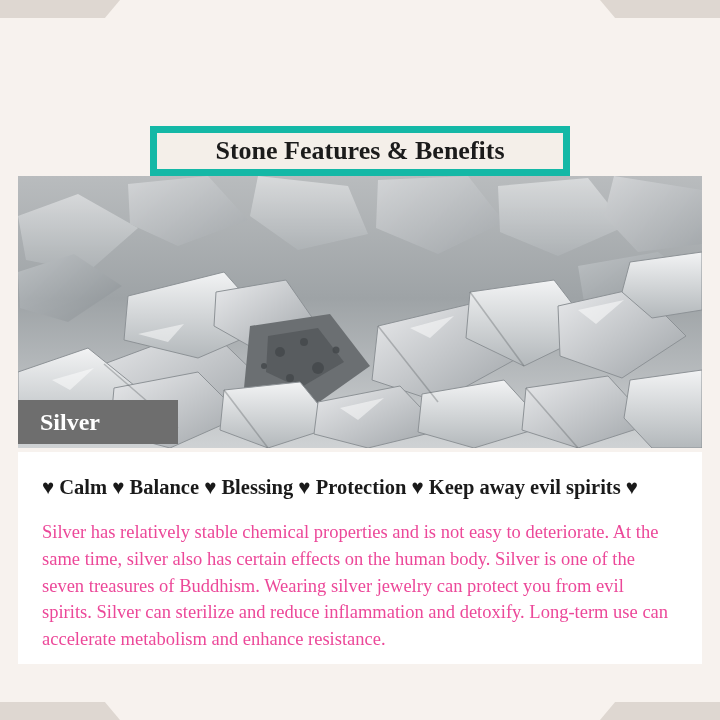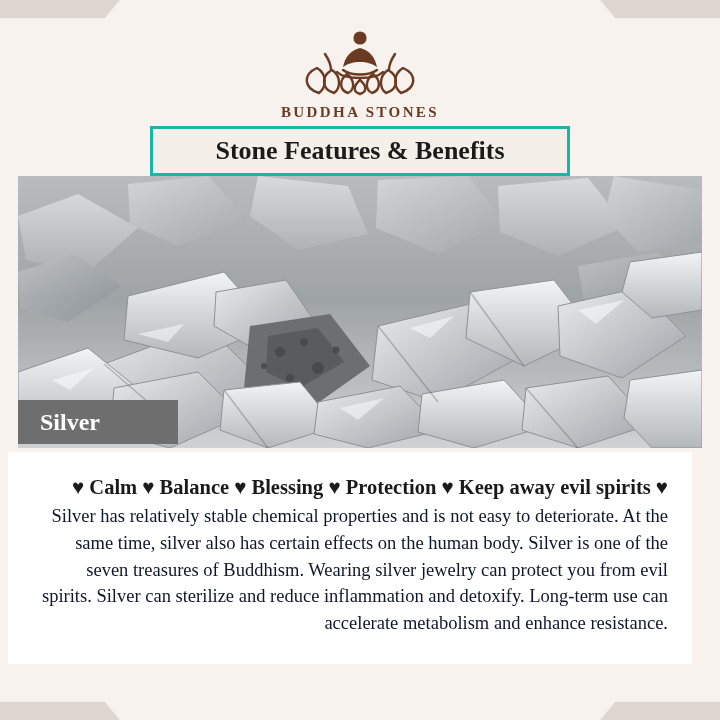--- a/index.html
+++ b/index.html
@@ -54,21 +54,21 @@
   }
 
   
   .title-banner {
     position: absolute;
     top: 126px;
     left: 150px;
     width: 420px;
     height: 50px;
     background: #f4efe9;
-    border: 3px solid #14b8a6;
+    border: 7px solid #14b8a6;
     display: flex;
     align-items: center;
     justify-content: center;
     box-sizing: border-box;
   }
   .title-banner .title-text {
     font-family: "Liberation Serif", serif;
     font-size: 26px;
     font-weight: bold;
     color: #1b1b1b;
@@ -104,82 +104,53 @@
     color: #ffffff;
     font-family: "Liberation Serif", serif;
     font-size: 24px;
     font-weight: bold;
   }
 
   
   .body-panel {
     position: absolute;
     top: 452px;
-    left: 8px;
+    left: 18px;
     width: 684px;
     height: 212px;
     background: #ffffff;
     box-sizing: border-box;
     padding: 24px 24px 0 24px;
-    text-align: right;
   }
   .benefits {
     font-family: "Liberation Serif", serif;
     font-size: 20.5px;
     font-weight: bold;
     color: #1a1a1a;
     white-space: nowrap;
     letter-spacing: 0px;
   }
   .desc {
-    margin-top: 4px;
+    margin-top: 20px;
     font-family: "Liberation Serif", serif;
     font-size: 18.5px;
     line-height: 1.45;
-    color: #0f172a;
+    color: #ec4899;
   }
 </style>
 </head>
 <body>
 
 <div class="page">
 
   <div class="corner corner-tl"></div>
   <div class="corner corner-tr"></div>
   <div class="corner corner-bl"></div>
   <div class="corner corner-br"></div>
 
-  <div class="logo-wrap">
-    <svg class="logo-mark" width="150" height="74" viewBox="0 0 150 74">
-      <g fill="none" stroke="#6b3a22" stroke-width="2.4" stroke-linecap="round" stroke-linejoin="round">
-
-        <circle cx="75" cy="14" r="6.6" fill="#6b3a22" stroke="none"></circle>
-
-        <path d="M75 24 C 66 26, 60 33, 58 43 C 62 40, 68 38, 75 38 C 82 38, 88 40, 92 43 C 90 33, 84 26, 75 24 Z" fill="#6b3a22" stroke="none"></path>
-
-        <path d="M52 48 C 60 56, 90 56, 98 48"></path>
-        <path d="M58 46 C 66 52, 84 52, 92 46"></path>
-
-        <path d="M75 56 C 68 62, 68 68, 75 70 C 82 68, 82 62, 75 56 Z"></path>
-
-        <path d="M62 50 C 54 56, 54 66, 63 69 C 70 66, 70 56, 62 50 Z"></path>
-        <path d="M88 50 C 96 56, 96 66, 87 69 C 80 66, 80 56, 88 50 Z"></path>
-
-        <path d="M47 46 C 36 52, 36 65, 49 69 C 56 64, 56 52, 47 46 Z"></path>
-        <path d="M103 46 C 114 52, 114 65, 101 69 C 94 64, 94 52, 103 46 Z"></path>
-
-        <path d="M32 44 C 18 50, 18 64, 34 69 C 42 63, 42 50, 32 44 Z"></path>
-        <path d="M118 44 C 132 50, 132 64, 116 69 C 108 63, 108 50, 118 44 Z"></path>
-
-        <path d="M40 30 C 44 36, 46 42, 46 46"></path>
-        <path d="M110 30 C 106 36, 104 42, 104 46"></path>
-      </g>
-    </svg>
-    <div class="brand-name">BUDDHA STONES</div>
-  </div>
 
   <div class="title-banner">
     <span class="title-text">Stone Features &amp; Benefits</span>
   </div>
 
   <div class="hero">
     <svg class="hero-art" width="684" height="272" viewBox="0 0 684 272" preserveAspectRatio="none">
       <defs>
         <linearGradient id="bgG" x1="0" y1="0" x2="0" y2="1">
           <stop offset="0%" stop-color="#b9bcbe"></stop>

